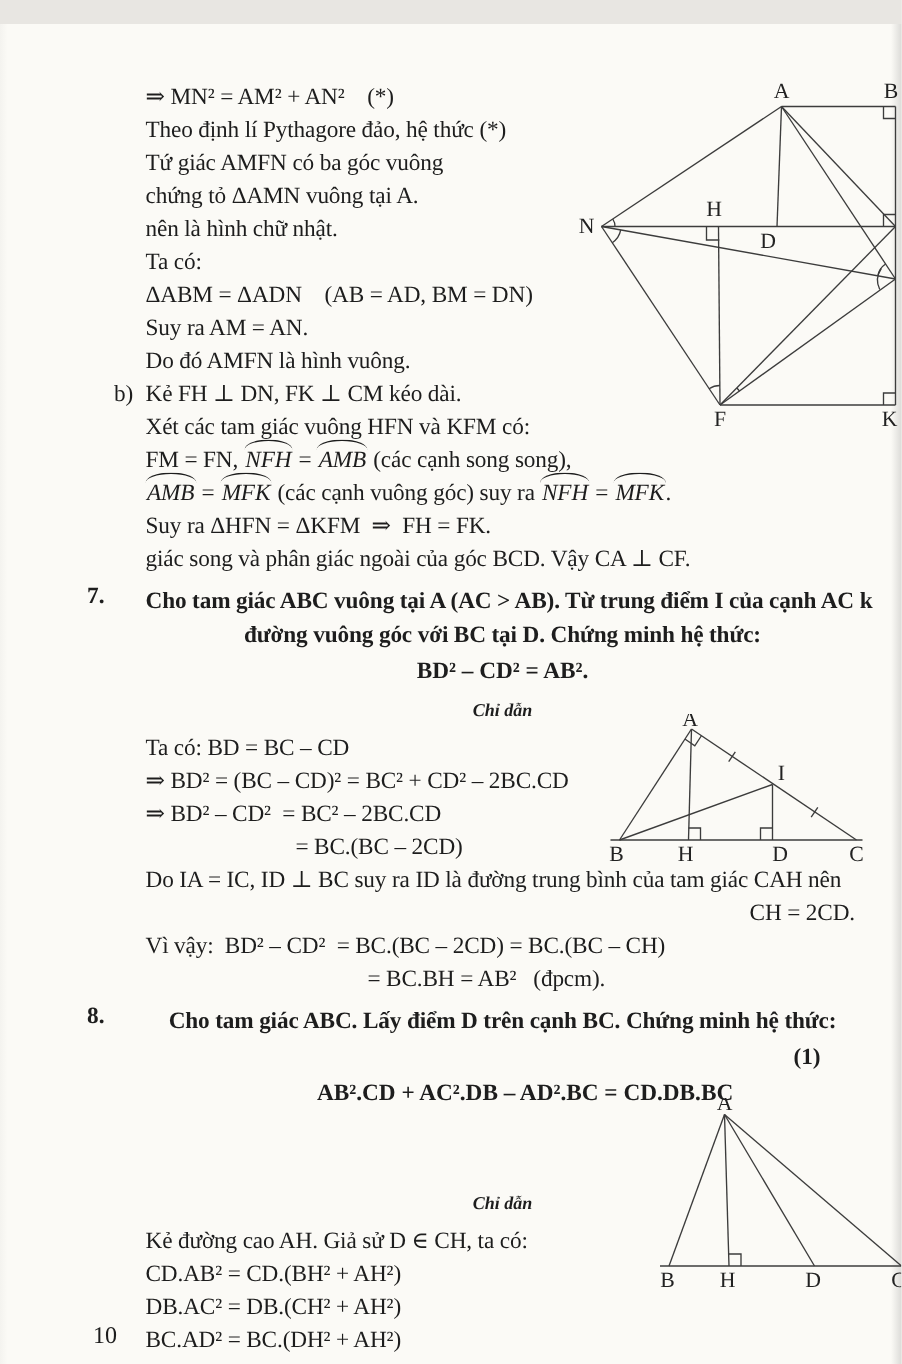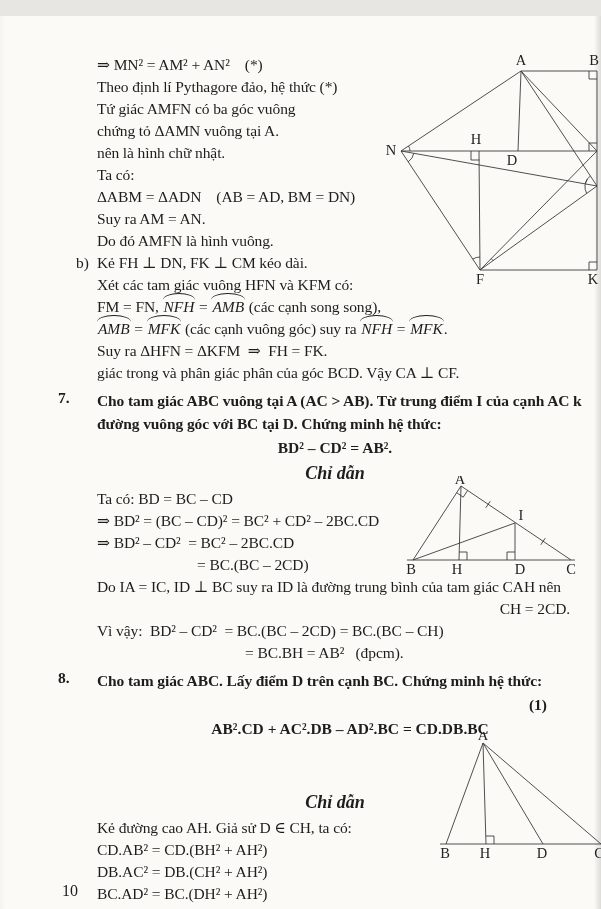--- a/index.html
+++ b/index.html
@@ -18,24 +18,24 @@
   .sol6 .tline{line-height:22px;}
   .marker{position:absolute;left:-21px;}
   .hat{position:relative;display:inline-block;padding:0 1px;font-style:italic;}
   .hat::before{
     content:"";position:absolute;left:0;right:0;top:-3px;height:6px;
     border-top:1.3px solid currentColor;border-radius:50% 50% 0 0/100% 100% 0 0;
   }
   .prob{margin-top:5px;}
   .phead{position:relative;}
   .pnum{position:absolute;left:-39px;font-weight:bold;font-size:15.5px;}
-  .stmt .tline{font-weight:bold;line-height:23px;}
+  .stmt .tline{font-weight:bold;line-height:23px;text-align:center;}
   .disp{position:relative;text-align:center;font-weight:bold;font-size:15.5px;line-height:24px;margin:1px 0;width:476px;white-space:pre;}
   .eqtag{position:absolute;right:26px;top:0;font-weight:bold;}
-  .guide{text-align:center;font-weight:bold;font-style:italic;font-size:18px;line-height:25px;margin:1px 0 2px;width:476px;}
+  .guide{text-align:center;font-weight:bold;font-style:italic;font-size:12px;line-height:25px;margin:1px 0 2px;width:476px;}
   .plines .tline{line-height:22px;}
   .eq1{padding-left:100px;}
   .eq2{padding-left:148px;}
   .right{width:473px;text-align:right;font-family:Liberation Serif, serif;}
   .fig{position:absolute;}
   .fig svg text{font-family:"Liberation Serif","DejaVu Serif",serif;font-size:14.5px;fill:#222;}
   .fig svg path, .fig svg line{stroke:#3c3c3c;stroke-width:0.9;fill:none;}
   .pageno{position:absolute;left:62px;top:866px;font-size:16px;}
 </style>
 </head>
@@ -53,21 +53,21 @@
         <div class="tline"><span>nên là hình chữ nhật.</span></div>
         <div class="tline"><span>Ta có:</span></div>
         <div class="tline"><span>ΔABM = ΔADN    (AB = AD, BM = DN)</span></div>
         <div class="tline"><span>Suy ra AM = AN.</span></div>
         <div class="tline"><span>Do đó AMFN là hình vuông.</span></div>
         <div class="tline"><span class="marker">b)</span><span>Kẻ FH ⊥ DN, FK ⊥ CM kéo dài.</span></div>
         <div class="tline"><span>Xét các tam giác vuông HFN và KFM có:</span></div>
         <div class="tline"><span>FM = FN, </span><span class="hat">NFH</span><span> = </span><span class="hat">AMB</span><span> (các cạnh song song),</span></div>
         <div class="tline"><span class="hat">AMB</span><span> = </span><span class="hat">MFK</span><span> (các cạnh vuông góc) suy ra </span><span class="hat">NFH</span><span> = </span><span class="hat">MFK</span><span>.</span></div>
         <div class="tline"><span>Suy ra ΔHFN = ΔKFM  ⇒  FH = FK.</span></div>
-        <div class="tline"><span>giác trong và phân giác phân của góc BCD. Vậy CA ⊥ CF.</span></div>
+        <div class="tline"><span>giác song và phân giác ngoài của góc BCD. Vậy CA ⊥ CF.</span></div>
       </div>
 
     <section class="prob">
       <div class="phead">
         <span class="pnum">7.</span>
         <div class="stmt">
             <div class="tline"><span>Cho tam giác ABC vuông tại A (AC &gt; AB). Từ trung điểm I của cạnh AC k</span></div>
             <div class="tline"><span>đường vuông góc với BC tại D. Chứng minh hệ thức:</span></div>
           </div>
       </div>

